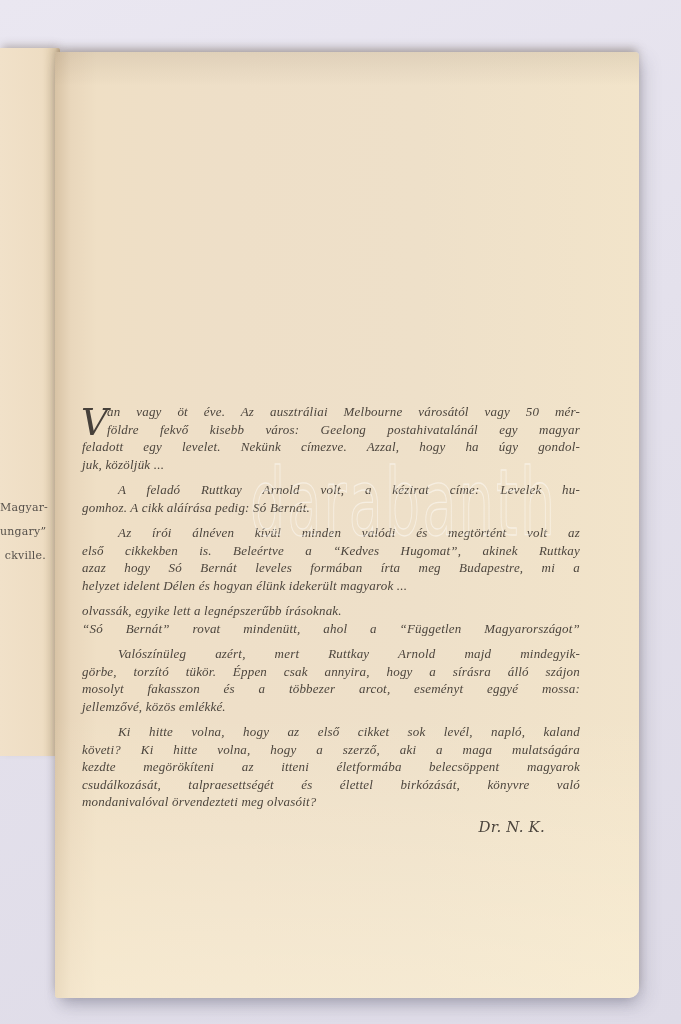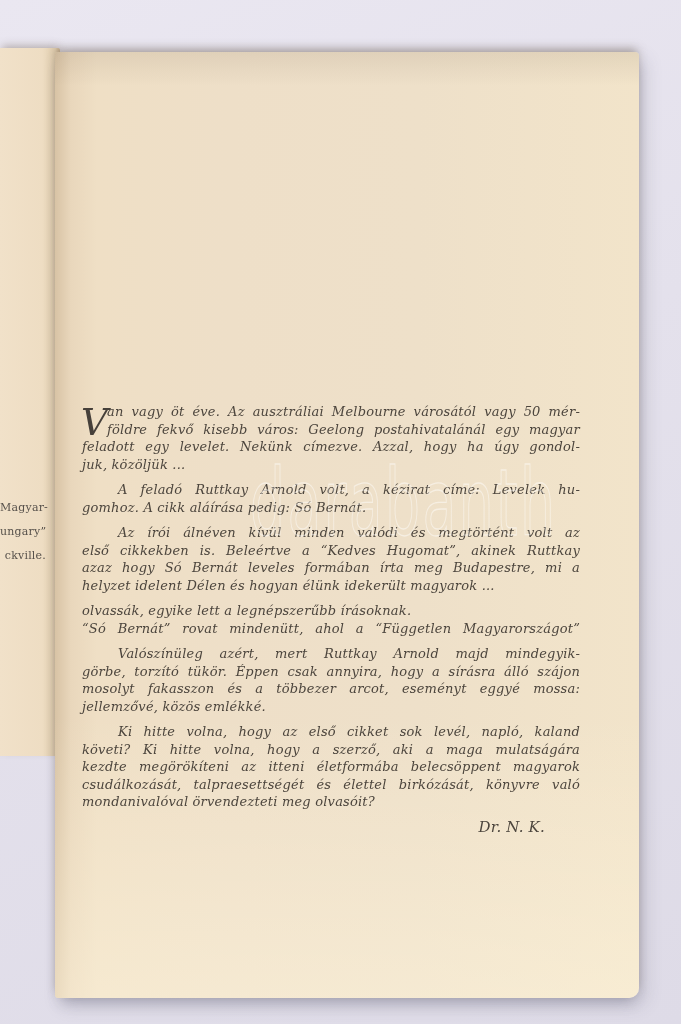--- a/index.html
+++ b/index.html
@@ -37,21 +37,21 @@
       0 10px 14px -6px rgba(90,90,110,0.30);
   }
   
   .text-block {
     position: absolute; left: 82px; top: 403px; width: 498px; z-index: 2;
     font-style: italic; font-size: 13px; line-height: 17.5px;
     color: #4c453d; letter-spacing: 0.2px;
   }
   .para { margin: 0 0 8px 0; }
   .para.has-cap { position: relative; }
-  .line { text-align: justify; text-align-last: justify; white-space: nowrap; }
+  .line { text-align: justify; text-align-last: justify; white-space: nowrap; font-family: Liberation Serif, serif; }
   .line.last { text-align-last: left; white-space: normal; }
   .line.first { padding-left: 36px; }
   .line.cap-indent { padding-left: 25px; }
   .dropcap {
     position: absolute; left: -1px; top: 1px;
     font-size: 37px; line-height: 1; font-style: italic; color: #46403a;
   }
   .signature {
     margin-top: 6px; text-align: right; padding-right: 35px;
     font-style: italic; font-size: 15px; color: #4c453d;

